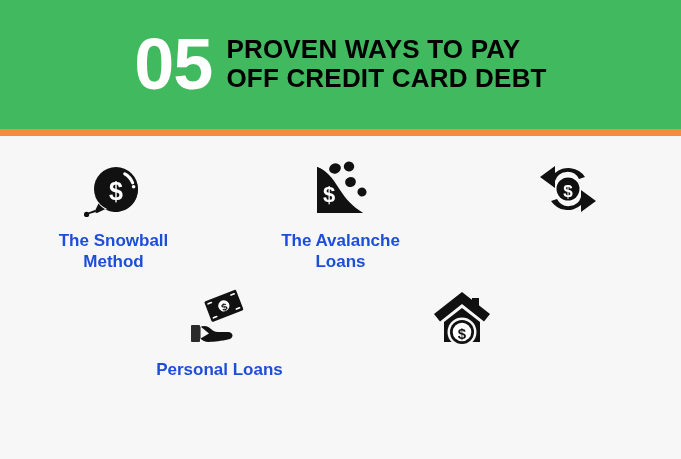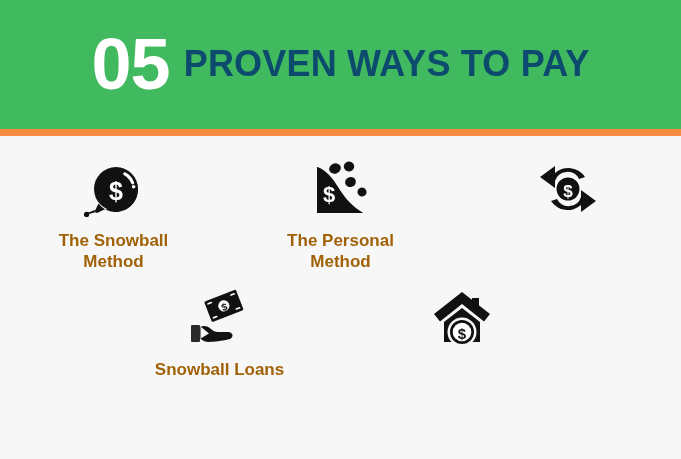--- a/index.html
+++ b/index.html
@@ -40,22 +40,22 @@
   }
   .header-number {
     color: #ffffff;
     font-size: 72px;
     font-weight: bold;
     line-height: 0.92;
     letter-spacing: -1px;
     white-space: nowrap;
   }
   .header-title {
-    color: #0c4a6e;
-    font-size: 36px;
+    color: #000000;
+    font-size: 26px;
     font-weight: bold;
     line-height: 1.13;
     letter-spacing: 0.2px;
     text-transform: uppercase;
   }
   .header-title .line {
     display: block;
     white-space: nowrap;
   }
 
@@ -98,38 +98,39 @@
     height: 62px;
     display: flex;
     align-items: center;
     justify-content: center;
     margin-bottom: 10px;
   }
   .icon-wrap svg {
     display: block;
   }
   .item-label {
-    color: #a16207;
+    color: #1d4ed8;
     font-size: 17px;
     font-weight: bold;
     line-height: 1.25;
     max-width: 170px;
   }
   .item-label.wide { max-width: 230px; }
 </style>
 </head>
 <body>
 
 <div class="infographic">
 
   <div class="header">
     <div class="header-inner">
       <div class="header-number">05</div>
       <div class="header-title">
         <span class="line">PROVEN WAYS TO PAY</span>
+        <span class="line">OFF CREDIT CARD DEBT</span>
       </div>
     </div>
   </div>
 
   <div class="divider-bar"></div>
 
   <div class="content">
 
     <div class="row row-top">
 
@@ -153,21 +154,21 @@
           <svg width="60" height="56" viewBox="0 0 60 56" fill="none">
             <path d="M6 6 L6 52 L52 52 C40 46 33 38 27 28 C19 15 14 9 6 6 Z" fill="#111111"></path>
             <path d="M6 6 L6 52 L52 52 C41 45 35 38 29 29 C21 16 15 9 6 6 Z" fill="#111111"></path>
             <ellipse cx="24" cy="7.5" rx="6" ry="5" transform="rotate(-22 24 7.5)" fill="#111111"></ellipse>
             <ellipse cx="38" cy="5.5" rx="5.2" ry="5" transform="rotate(15 38 5.5)" fill="#111111"></ellipse>
             <ellipse cx="39.5" cy="21" rx="5.4" ry="5" transform="rotate(-15 39.5 21)" fill="#111111"></ellipse>
             <ellipse cx="51" cy="31" rx="4.6" ry="4.4" transform="rotate(20 51 31)" fill="#111111"></ellipse>
             <text x="18" y="41" font-family="'Liberation Sans', sans-serif" font-size="22" font-weight="bold" fill="#ffffff" text-anchor="middle">$</text>
           </svg>
         </div>
-        <div class="item-label">The Personal Method</div>
+        <div class="item-label">The Avalanche Loans</div>
       </div>
 
       <div class="item">
         <div class="icon-wrap">
           <svg width="62" height="56" viewBox="0 0 62 56" fill="none">
             <path d="M48 16 A20 20 0 0 0 18 12 L18 5 L3 16 L18 27 L18 20 A13 13 0 0 1 42 18 Z" fill="#111111"></path>
             <path d="M14 40 A20 20 0 0 0 44 44 L44 51 L59 40 L44 29 L44 36 A13 13 0 0 1 20 38 Z" fill="#111111"></path>
             <circle cx="31" cy="28" r="13" fill="#ffffff"></circle>
             <circle cx="31" cy="28" r="11.5" fill="#111111"></circle>
             <text x="31" y="36" font-family="'Liberation Sans', sans-serif" font-size="17" font-weight="bold" fill="#ffffff" text-anchor="middle">$</text>
@@ -185,21 +186,21 @@
               <rect x="20" y="6" width="34" height="22" rx="1.5" fill="#111111"></rect>
               <circle cx="37" cy="17" r="5.6" fill="#ffffff"></circle>
               <text x="37" y="21.6" font-family="'Liberation Sans', sans-serif" font-size="10" font-weight="bold" fill="#111111" text-anchor="middle">$</text>
               <path d="M23 9.5 L26.5 9.5 M23 24.5 L26.5 24.5 M47.5 9.5 L51 9.5 M47.5 24.5 L51 24.5" stroke="#ffffff" stroke-width="1.6" stroke-linecap="round"></path>
             </g>
             <rect x="3" y="36" width="9" height="17" rx="1" fill="#2a2a2a"></rect>
             <path d="M12 38 C16 36 20 37 23 40 C25 42 27 43 30 43 L40 43 C43 43 44.5 45 44.5 46.6 C44.5 48.4 43 50 40 50.6 C34 51.8 26 53 21 53 C16.5 53 13.5 51 12 49 Z" fill="#111111"></path>
             <path d="M12.5 37.5 L21 44.5 L12.5 49.5 Z" fill="#f7f7f8"></path>
           </svg>
         </div>
-        <div class="item-label">Snowball Loans</div>
+        <div class="item-label">Personal Loans</div>
       </div>
 
       <div class="item">
         <div class="icon-wrap">
           <svg width="62" height="58" viewBox="0 0 62 58" fill="none">
             <rect x="41" y="9" width="7" height="12" fill="#111111"></rect>
             <path d="M31 3 L59 25 L53 32.5 L31 15 L9 32.5 L3 25 Z" fill="#111111"></path>
             <path d="M31 19 L49 33 L49 53 L13 53 L13 33 Z" fill="#111111"></path>
             <circle cx="31" cy="43" r="14.5" fill="#f7f7f8"></circle>
             <circle cx="31" cy="43" r="12" fill="#111111"></circle>

